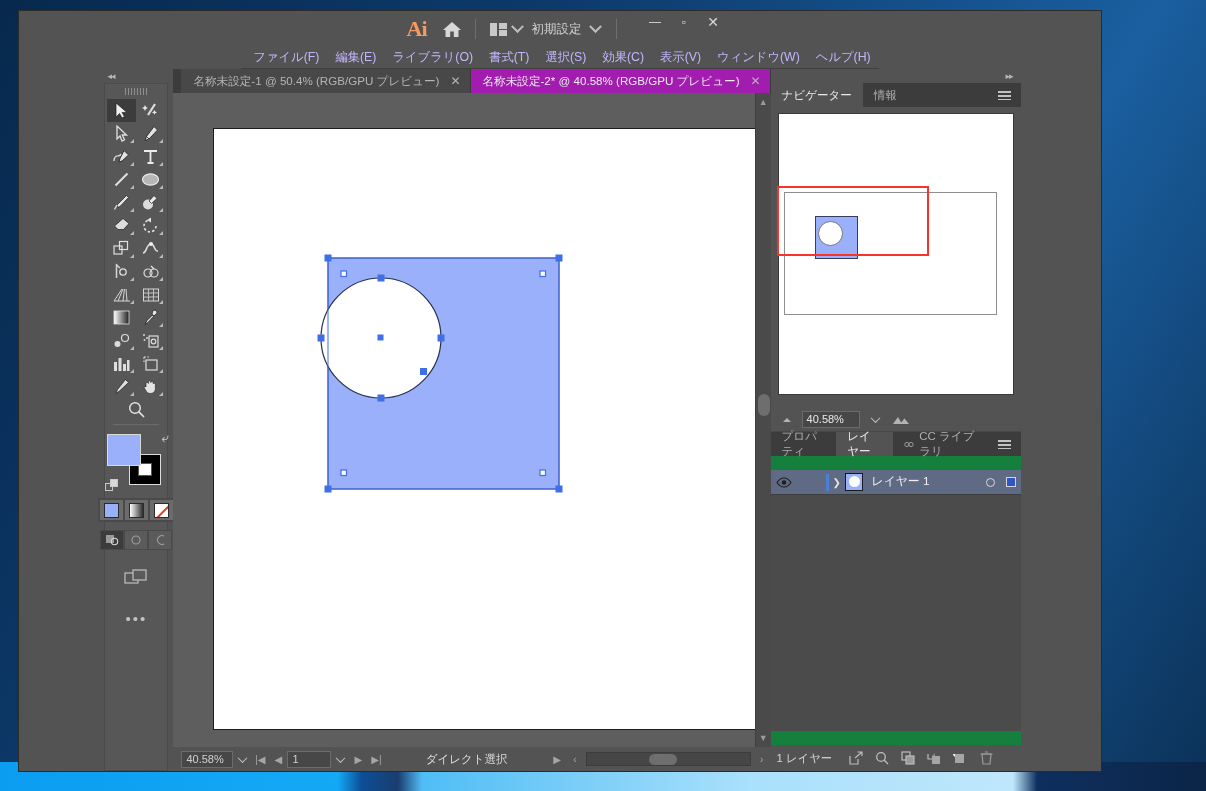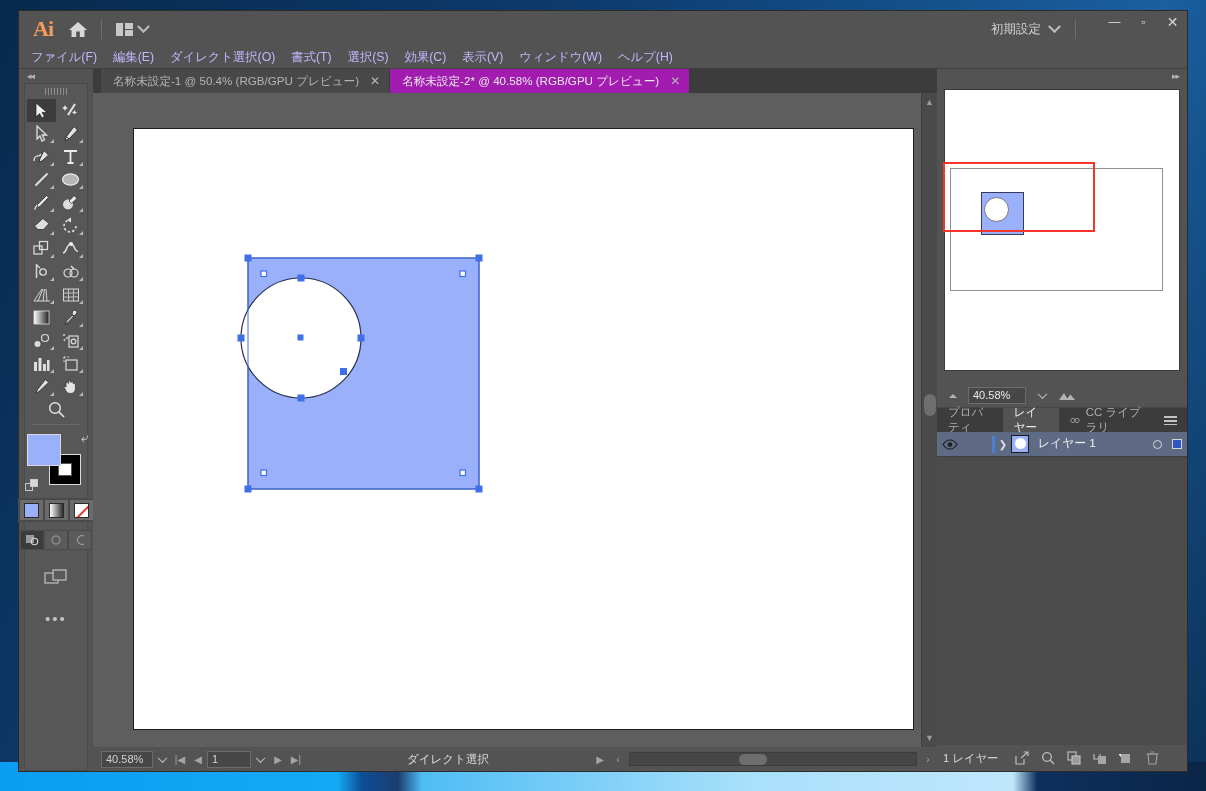--- a/index.html
+++ b/index.html
@@ -16,24 +16,24 @@
     background: linear-gradient(120deg,#07294d 0%,#0d3b6d 35%,#1a5fa0 70%,#0b3157 100%);
   }
   #taskbar {
     position: absolute; left: 0; bottom: 0; width: 1206px; height: 29px;
     background: linear-gradient(90deg,#0b9df0 0%, #14a9f5 28%, #0c4e96 30%, #1b3d6e 33%,
                 #4fbdf5 35%, #a9e0fb 62%, #bfe7fc 84%, #0e2f5e 86%, #0b2547 100%);
   }
   
   #app {
     position: absolute; left: 18px; top: 10px;
-    width: 1170px; height: 762px;
+    width: 1084px; height: 762px;
     background: #535353;
     border: 1px solid #2b2b2b;
-    display: flex; flex-direction: column;
+    display: flex; flex-direction: column; align-items: center;
   }
   
   .titlebar {
     height: 36px; background: #535353;
     display: flex; align-items: center;
     flex: 0 0 36px; position: relative;
   }
   .ai-logo {
     margin-left: 10px; width: 28px; height: 28px;
     color: #f79a5b; font-size: 22px; font-weight: bold;
@@ -178,22 +178,22 @@
   .nav-circle { position: absolute; left: 2px; top: 4px; width: 25px; height: 25px;
                 border-radius: 50%; background: #fff; border: 1px solid #777; }
   .nav-view { position: absolute; left: -2px; top: 72px; width: 152px; height: 70px;
               border: 2px solid #f5352a; }
   .navfoot { height: 24px; display: flex; align-items: center; gap: 7px; padding: 0 10px;
              background: #535353; }
   .nz-small { width: 14px; height: 10px; }
   .navzoom { width: 58px; height: 17px; background: #474747; border: 1px solid #6b6b6b;
              display: flex; align-items: center; padding-left: 4px; font-size: 11px;
              color: #eaeaea; }
-  .layersbody { flex: 1; background: #6d28d9; display: flex; flex-direction: column;
-                border-top: 1px solid #474747; }
+  .layersbody { flex: 1; background: #15803d; display: flex; flex-direction: column;
+                border-top: 1px solid #474747; gap: 14px; }
   .layerlist { flex: 1; background: #4b4b4b; margin: 0; overflow: hidden; }
   .layerrow { height: 25px; display: flex; align-items: center; background: #5f6b84;
               border-bottom: 1px solid #3e3e3e; }
   .lr-cell { display: flex; align-items: center; justify-content: center; }
   .eye { width: 26px; }
   .lockcol { width: 26px; border-right: 1px solid #4a4a4a; }
   .lr-bluebar { width: 3px; height: 17px; background: #4a7fd4; margin-left: 3px; }
   .lr-chev { width: 16px; color: #e3e3e3; font-size: 10px; }
   .lr-thumb { width: 18px; height: 18px; background: #9ab0fb; border: 1px solid #1a1a1a;
               position: relative; }
@@ -245,21 +245,21 @@
         <div class="wc">—</div>
         <div class="wc">▫</div>
         <div class="wc close">✕</div>
       </div>
     </div>
   </div>
 
   <div class="menubar">
     <div class="menuitem">ファイル(F)</div>
     <div class="menuitem">編集(E)</div>
-    <div class="menuitem">ダイレクト選択(O)</div>
+    <div class="menuitem">ライブラリ(O)</div>
     <div class="menuitem">書式(T)</div>
     <div class="menuitem">選択(S)</div>
     <div class="menuitem">効果(C)</div>
     <div class="menuitem">表示(V)</div>
     <div class="menuitem">ウィンドウ(W)</div>
     <div class="menuitem">ヘルプ(H)</div>
   </div>
 
   <div class="bodyrow">
 
@@ -611,20 +611,27 @@
         <div class="navbtn">›</div>
       </div>
     </div>
 
     <div class="rightcol">
       <div class="rc-collapse">
         <span class="dchev">▸▸</span>
       </div>
 
       <div class="panel">
+        <div class="paneltabs">
+          <div class="ptab active">ナビゲーター</div>
+          <div class="ptab">情報</div>
+          <div class="pmenu">
+              <span class="hamb"></span>
+            </div>
+        </div>
         <div class="navbody">
           <div class="navcanvas">
             <div class="nav-artboard">
               <div class="nav-shape">
                 <div class="nav-circle"></div>
               </div>
             </div>
             <div class="nav-view"></div>
           </div>
         </div>

